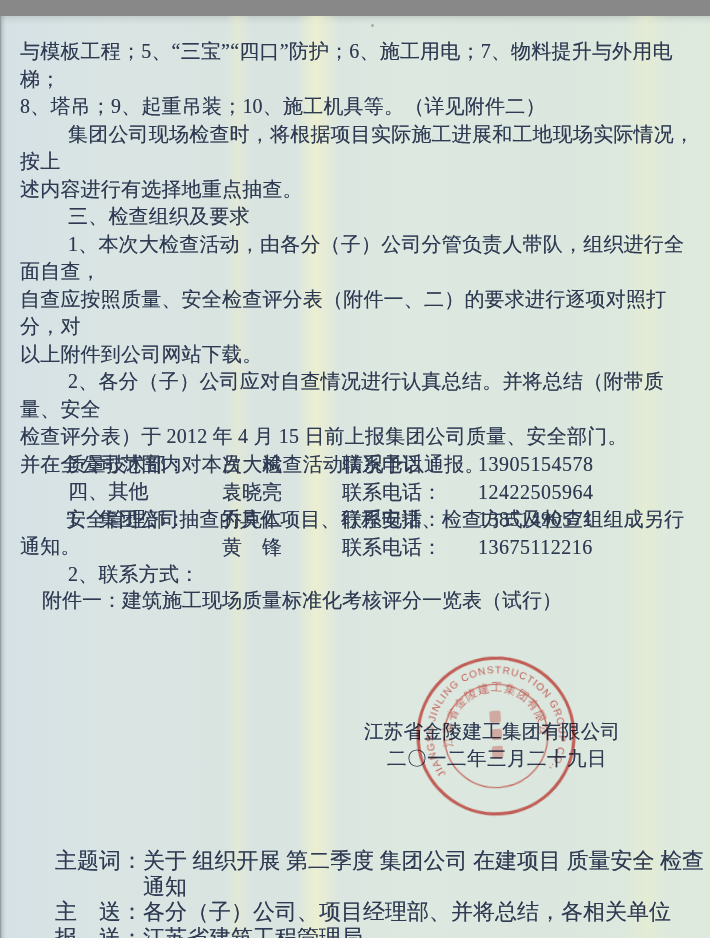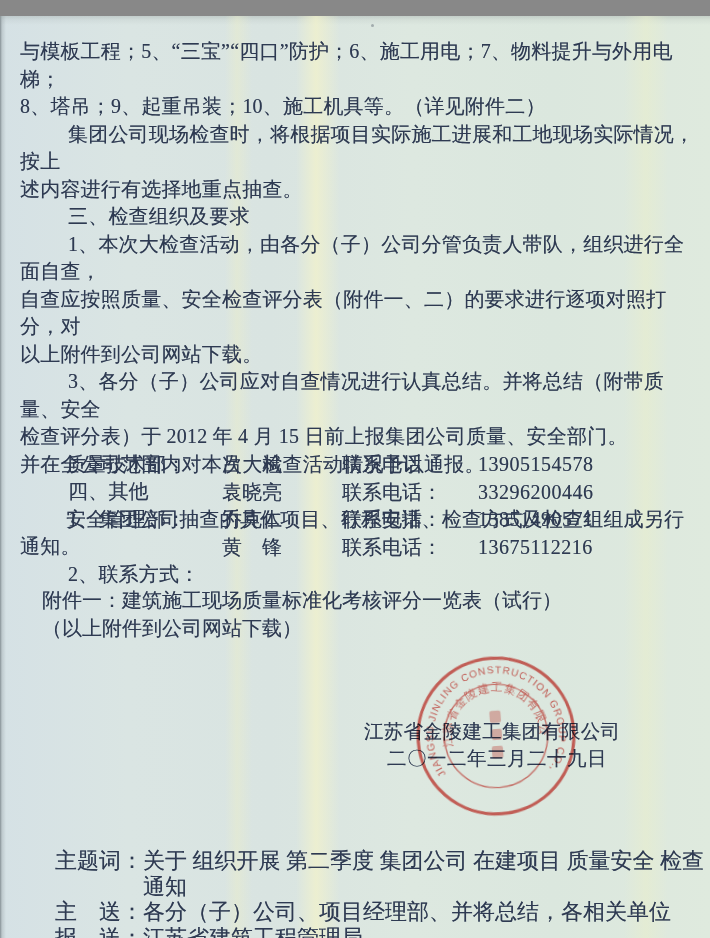--- a/index.html
+++ b/index.html
@@ -79,58 +79,57 @@
 
   <div class="bodytext">
     <div class="line">与模板工程；5、“三宝”“四口”防护；6、施工用电；7、物料提升与外用电梯；</div>
       <div class="line">8、塔吊；9、起重吊装；10、施工机具等。（详见附件二）</div>
       <div class="line" style="text-indent: 2.4em;">集团公司现场检查时，将根据项目实际施工进展和工地现场实际情况，按上</div>
       <div class="line">述内容进行有选择地重点抽查。</div>
       <div class="line" style="text-indent: 2.4em;">三、检查组织及要求</div>
       <div class="line" style="text-indent: 2.4em;">1、本次大检查活动，由各分（子）公司分管负责人带队，组织进行全面自查，</div>
       <div class="line">自查应按照质量、安全检查评分表（附件一、二）的要求进行逐项对照打分，对</div>
       <div class="line">以上附件到公司网站下载。</div>
-      <div class="line" style="text-indent: 2.4em;">3、各分（子）公司应对自查情况进行认真总结。并将总结（附带质量、安全</div>
+      <div class="line" style="text-indent: 2.4em;">2、各分（子）公司应对自查情况进行认真总结。并将总结（附带质量、安全</div>
       <div class="line">检查评分表）于 2012 年 4 月 15 日前上报集团公司质量、安全部门。</div>
       <div class="line">并在全公司范围内对本次大检查活动情况予以通报。</div>
       <div class="line" style="text-indent: 2.4em;">四、其他</div>
       <div class="line" style="text-indent: 2.4em;">1、集团公司抽查的具体项目、行程安排、检查方式及检查组组成另行通知。</div>
       <div class="line" style="text-indent: 2.4em;">2、联系方式：</div>
   </div>
 
   <div class="contacts">
     <div class="contact-row">
         <span class="c-dept">质量技术部：</span>
         <span class="c-name">吕　斌</span>
         <span class="c-label">联系电话：</span>
         <span class="c-phone">13905154578</span>
       </div>
       <div class="contact-row">
         <span class="c-dept"></span>
         <span class="c-name">袁晓亮</span>
         <span class="c-label">联系电话：</span>
-        <span class="c-phone">33296200446</span>
+        <span class="c-phone">12422505964</span>
       </div>
       <div class="contact-row">
         <span class="c-dept">安全管理部：</span>
         <span class="c-name">乔克仁</span>
         <span class="c-label">联系电话：</span>
         <span class="c-phone">13851490571</span>
       </div>
       <div class="contact-row">
         <span class="c-dept"></span>
         <span class="c-name">黄　锋</span>
         <span class="c-label">联系电话：</span>
         <span class="c-phone">13675112216</span>
       </div>
   </div>
 
   <div class="attachments">
     <div class="attachment-line">附件一：建筑施工现场质量标准化考核评分一览表（试行）</div>
-      <div class="attachment-line">（以上附件到公司网站下载）</div>
   </div>
 
   <div class="signature">
     <div class="company">江苏省金陵建工集团有限公司</div>
     <div class="sig-date">二〇一二年三月二十九日</div>
   </div>
 
   <svg class="seal" viewBox="0 0 170 170">
     <g fill="none" stroke="#d9453f">
       <circle cx="85" cy="85" r="77" stroke-width="3.2"></circle>

